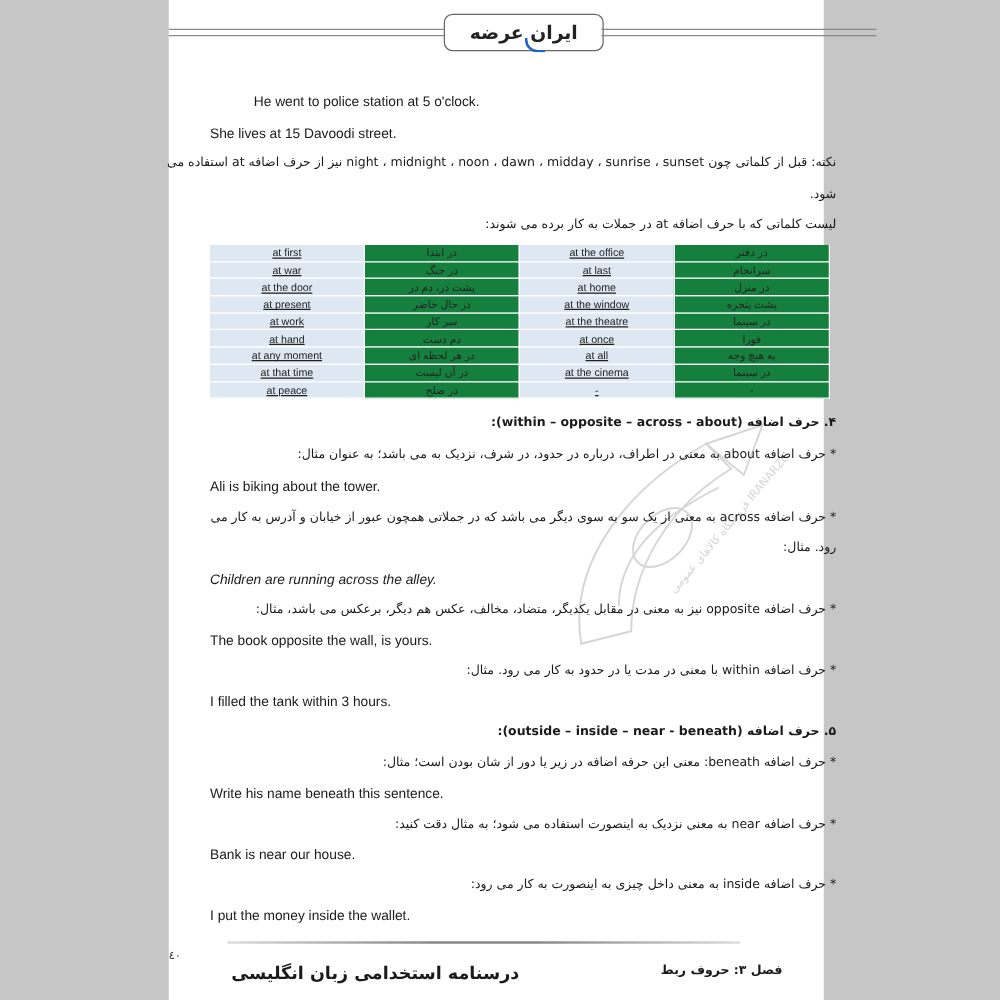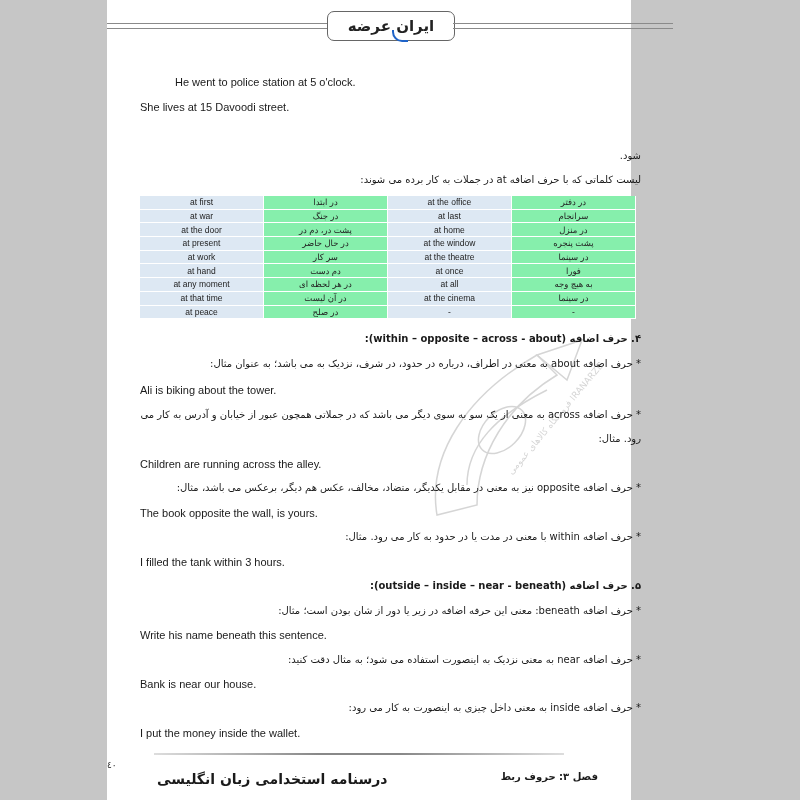--- a/index.html
+++ b/index.html
@@ -3,21 +3,21 @@
   <meta charset="utf-8">
   <style>
     html, body { margin: 0; padding: 0; }
     body {
       width: 800px; height: 800px; overflow: hidden;
       background: #c6c6c6;
       font-family: "DejaVu Sans", sans-serif;
       color: #1a1a1a;
     }
     .page {
-      position: absolute; left: 107px; top: 0; width: 524px; height: 800px;
+      position: absolute; left: 135px; top: 0; width: 524px; height: 800px;
       background: #ffffff;
     }
     .header-line {
       position: absolute; top: 23px; height: 4px; 
       border-top: 1px solid #8a8a8a; border-bottom: 1px solid #8a8a8a;
     }
     .header-line.left { left: 0; width: 220px; }
     .header-line.right { left: 346px; width: 220px; }
     .logo-box {
       position: absolute; left: 220px; top: 11px; width: 126px; height: 28px;
@@ -42,22 +42,22 @@
     table.vocab {
       position: absolute; left: 33px; top: 196px; width: 496px;
       border-collapse: collapse; font-family: "Liberation Sans", sans-serif;
       font-size: 8.5px;
     }
     table.vocab td {
       height: 12.7px; padding: 0; text-align: center;
       border-bottom: 1px solid #ffffff; border-right: 1px solid #ffffff;
       color: #222;
     }
-    table.vocab td.en { background: #dde8f3; width: 124px; }
-    table.vocab td.fa { background: #86efac; width: 124px; direction: rtl; }
+    table.vocab td.en { background: #dde8f3; width: 124px; text-decoration: underline; }
+    table.vocab td.fa { background: #15803d; width: 124px; direction: rtl; }
 
     .watermark {
       position: absolute; left: 300px; top: 335px; width: 200px; height: 190px;
       opacity: 0.35; pointer-events: none;
     }
 
     .footer-line {
       position: absolute; left: 47px; top: 753px; width: 410px; height: 2px;
       background: linear-gradient(to right, #ddd, #888 40%, #888 60%, #ddd);
     }
@@ -79,20 +79,21 @@
 
   <div class="header-line left"></div>
   <div class="logo-box">
     <span>ایران عرضه</span>
     <span class="arrow"></span>
   </div>
   <div class="header-line right"></div>
 
   <div class="line en ltr" style="top:75px;padding-left:35px;">He went to police station at 5 o'clock.</div>
   <div class="line en ltr" style="top:100px;">She lives at 15 Davoodi street.</div>
+  <div class="line rtl" style="top:124px;">نکته: قبل از کلماتی چون night ، midnight ، noon ، dawn ، midday ، sunrise ، sunset نیز از حرف اضافه at استفاده می</div>
   <div class="line rtl" style="top:149px;">شود.</div>
   <div class="line rtl" style="top:173px;">لیست کلماتی که با حرف اضافه at در جملات به کار برده می شوند:</div>
 
   <table class="vocab">
     <tbody id="vocab-body">
         <tr>
           <td class="en">at first</td>
           <td class="fa">در ابتدا</td>
           <td class="en">at the office</td>
           <td class="fa">در دفتر</td>
@@ -156,21 +157,21 @@
       <path d="M130 20 L 175 5 L 160 45 Z"></path>
     </g>
     <text x="105" y="140" font-size="9" fill="#888" transform="rotate(-50 105 140)" font-family="DejaVu Sans, sans-serif">فروشگاه کالاهای عمومی IRANARZE</text>
   </svg>
 
   <div class="line rtl" style="top:332px; font-weight:bold;">۴. حرف اضافه (within – opposite – across - about):</div>
   <div class="line rtl" style="top:357px;">* حرف اضافه about به معنی در اطراف، درباره در حدود، در شرف، نزدیک به می باشد؛ به عنوان مثال:</div>
   <div class="line en ltr" style="top:383px;">Ali is biking about the tower.</div>
   <div class="line rtl" style="top:408px;">* حرف اضافه across به معنی از یک سو به سوی دیگر می باشد که در جملاتی همچون عبور از خیابان و آدرس به کار می</div>
   <div class="line rtl" style="top:432px;">رود. مثال:</div>
-  <div class="line en ltr" style="top:457px;">Children are running across the alley.</div>
+  <div class="line en ltr" style="top:457px;font-style:italic;">Children are running across the alley.</div>
   <div class="line rtl" style="top:481px;">* حرف اضافه opposite نیز به معنی در مقابل یکدیگر، متضاد، مخالف، عکس هم دیگر، برعکس می باشد، مثال:</div>
   <div class="line en ltr" style="top:506px;">The book opposite the wall, is yours.</div>
   <div class="line rtl" style="top:530px;">* حرف اضافه within با معنی در مدت یا در حدود به کار می رود. مثال:</div>
   <div class="line en ltr" style="top:555px;">I filled the tank within 3 hours.</div>
 
   <div class="line rtl" style="top:579px; font-weight:bold;">۵. حرف اضافه (outside – inside – near - beneath):</div>
   <div class="line rtl" style="top:604px;">* حرف اضافه beneath: معنی این حرفه اضافه در زیر یا دور از شان بودن است؛ مثال:</div>
   <div class="line en ltr" style="top:628px;">Write his name beneath this sentence.</div>
   <div class="line rtl" style="top:653px;">* حرف اضافه near به معنی نزدیک به اینصورت استفاده می شود؛ به مثال دقت کنید:</div>
   <div class="line en ltr" style="top:677px;">Bank is near our house.</div>

